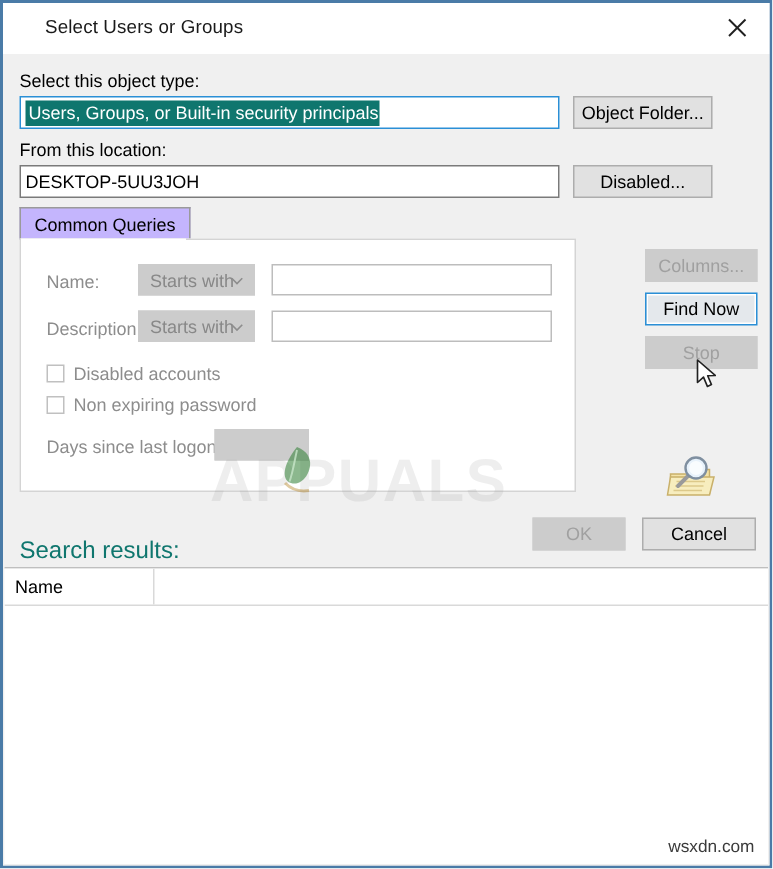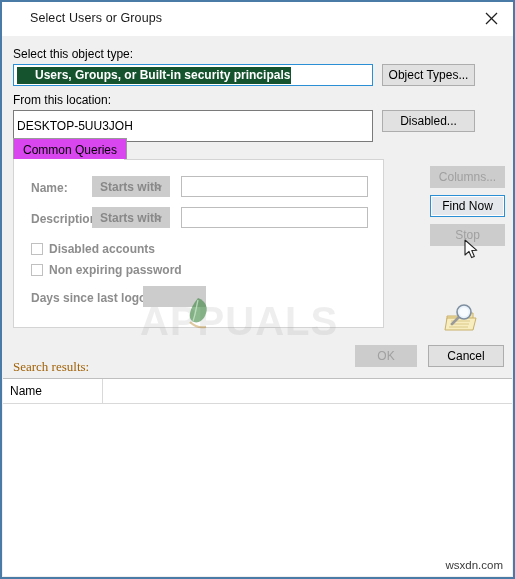--- a/index.html
+++ b/index.html
@@ -89,26 +89,25 @@
     padding: 0 3px;
     display: flex;
     align-items: center;
     overflow: hidden;
     white-space: nowrap;
   }
   .textbox.focused {
     border: 1px solid #2b8fd6;
   }
   .sel {
-    background: #14532d;
+    background: #0f766e;
     color: #ffffff;
-    padding: 1px 1px 2px 18px;
+    padding: 1px 1px 2px 2px;
     font-size: 12px;
     line-height: 14px;
-    font-weight: bold;
   }
 
   .btn {
     position: absolute;
     box-sizing: border-box;
     background: #e1e1e1;
     border: 1px solid #adadad;
     font-size: 12px;
     color: #000;
     display: flex;
@@ -137,40 +136,39 @@
     width: 371px;
     height: 22px;
   }
   .tab {
     position: absolute;
     left: 0;
     top: 0;
     height: 22px;
     box-sizing: border-box;
     padding: 0 9px;
-    background: #d946ef;
+    background: #c4b5fd;
     border: 1px solid #9a9a9a;
     border-bottom: none;
     font-size: 12px;
     color: #000;
     display: flex;
     align-items: center;
     white-space: nowrap;
     cursor: default;
   }
   .tabpanel {
     position: absolute;
     left: 11px;
     top: 123px;
     width: 371px;
     height: 169px;
     box-sizing: border-box;
     background: #ffffff;
     border: 1px solid #d4d4d4;
-    font-weight: bold;
   }
   .tabpanel-capline {
     position: absolute;
     left: 0; top: -1px;
     width: 110px;
     height: 1px;
     background: #ffffff;
   }
 
   
@@ -240,23 +238,22 @@
     top: 266px;
     width: 40px;
     height: 34px;
   }
 
   
   .searchresults-lbl {
     position: absolute;
     left: 11px;
     top: 323px;
-    font-size: 13px;
-    color: #a16207;
-    font-family: Liberation Serif, serif;
+    font-size: 16px;
+    color: #0f766e;
   }
   .listview {
     position: absolute;
     left: 1px;
     top: 342px;
     right: 1px;
     bottom: 1px;
     background: #ffffff;
     border-top: 1px solid #bfbfbf;
     overflow: hidden;
@@ -356,24 +353,24 @@
         </svg>
       </div>
     </div>
 
     <div class="body-area">
 
       <div class="lbl" style="left:11px; top:11px;">Select this object type:</div>
       <div class="textbox focused" style="left:11px; top:28px; width:360px; height:22px;">
         <span class="sel">Users, Groups, or Built-in security principals</span>
       </div>
-      <div class="btn" style="left:380px; top:28px; width:93px; height:22px;">Object Types...</div>
+      <div class="btn" style="left:380px; top:28px; width:93px; height:22px;">Object Folder...</div>
 
       <div class="lbl" style="left:11px; top:57px;">From this location:</div>
-      <div class="textbox" style="left:11px; top:74px; width:360px; height:32px;">
+      <div class="textbox" style="left:11px; top:74px; width:360px; height:22px;">
         <span>DESKTOP-5UU3JOH</span>
       </div>
       <div class="btn" style="left:380px; top:74px; width:93px; height:22px;">Disabled...</div>
 
       <div class="tabstrip">
         <div class="tab">Common Queries</div>
       </div>
 
       <div class="tabpanel">
         <div class="tabpanel-capline"></div>

